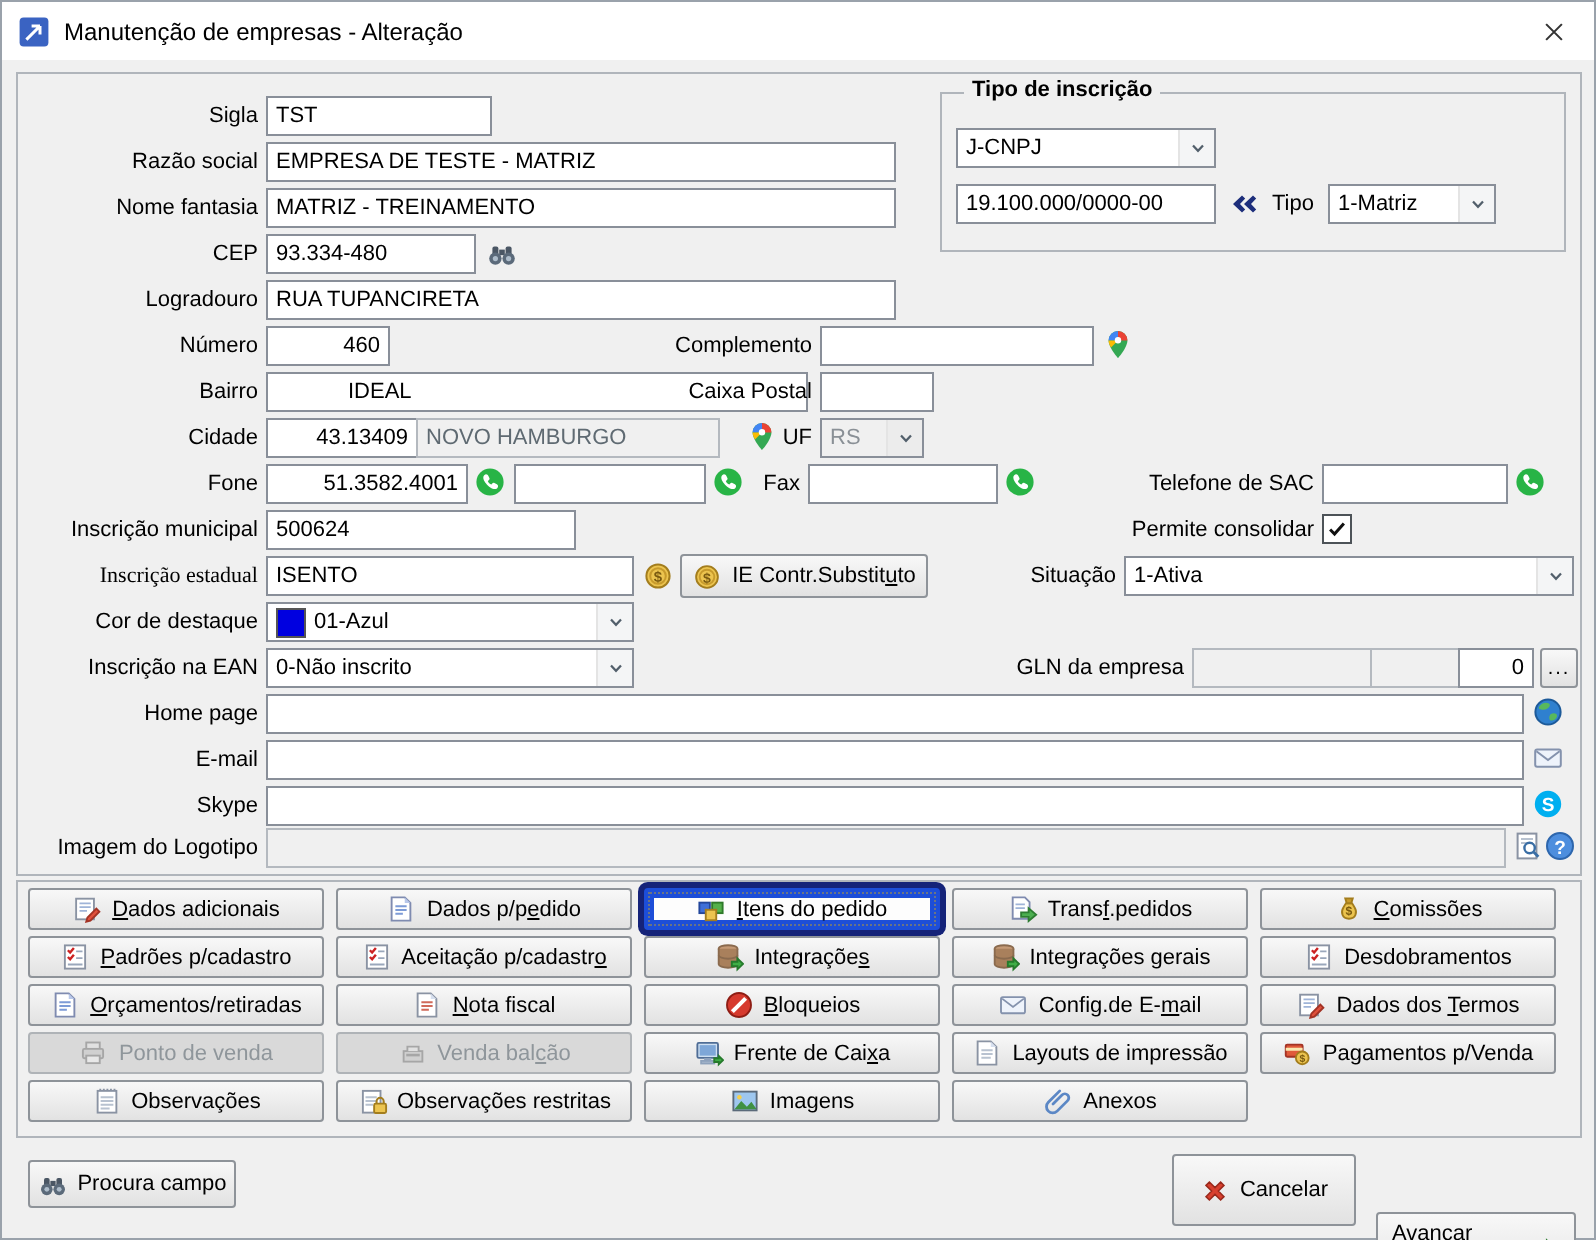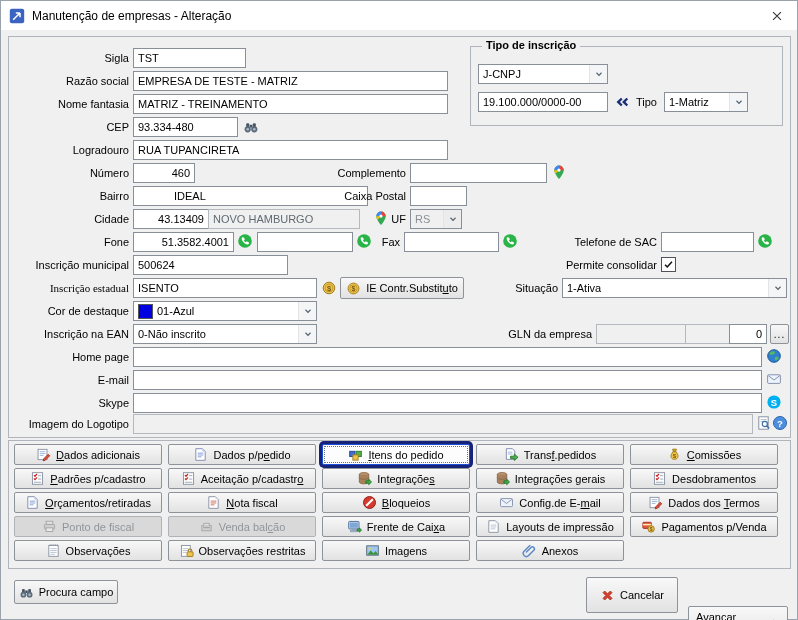--- a/index.html
+++ b/index.html
@@ -36,21 +36,21 @@
   .checkbox{position:absolute;width:15px;height:15px;box-sizing:border-box;border:1px solid #4d5358;
             background:#fff;display:flex;align-items:center;justify-content:center;}
   .checkbox svg{width:11px;height:11px;display:block;}
   .gbtn{display:flex;align-items:center;justify-content:center;gap:5px;height:21px;
         border:1px solid #8e9399;border-radius:2px;background:linear-gradient(#f8f8f8,#e2e2e2);
         font-family:inherit;font-size:11px;color:#000;padding:0 4px;cursor:default;white-space:nowrap;}
   .gbtn u{text-decoration:underline;}
   .gbtn .bicon{width:15px;height:15px;flex:0 0 15px;}
   .gbtn .bicon svg{width:15px;height:15px;display:block;}
   .gbtn.disabled{background:#d9d9d9;border-color:#afb3b7;color:#8f969b;}
-  .gbtn.focused{background:#fdfdfd;border:1px solid #1d4ed8;box-shadow:0 0 0 3px #152379;
+  .gbtn.focused{background:#fdfdfd;border:5px solid #1d4ed8;box-shadow:0 0 0 3px #152379;
                 outline:1.5px dotted #6a7486;outline-offset:-3px;}
   .abs{position:absolute;}
   #btn-grid{position:absolute;left:14px;top:444px;display:grid;
             grid-template-columns:repeat(5,148px);grid-auto-rows:21px;column-gap:6px;row-gap:3px;}
   #cancelar,#avancar{height:36px;}
   #avancar{justify-content:space-between;padding:0 7px;}
   #avancar .av-lines{display:flex;flex-direction:column;align-items:flex-start;line-height:13px;}
   .mini{font-size:10px;letter-spacing:1px;padding:0;}
 </style>
 </head>
@@ -144,21 +144,21 @@
   <span class="absicon" style="left:551px;top:164px;">
       <svg viewBox="0 0 16 16">
         <path fill="#34a853" d="M8 15S3.3 9.8 3.3 6.2A4.7 4.7 0 0 1 8 1.5a4.7 4.7 0 0 1 4.7 4.7C12.7 9.8 8 15 8 15z"></path>
         <path fill="#4285f4" d="M8 1.5A4.7 4.7 0 0 0 3.3 6.2H8z"></path>
         <path fill="#ea4335" d="M8 1.5a4.7 4.7 0 0 1 4.7 4.7H8z"></path>
         <path fill="#fbbc04" d="M3.3 6.2c0 1.1.5 2.3 1.2 3.5L8 6.2z"></path>
         <circle cx="8" cy="6.1" r="1.6" fill="#fff"></circle>
       </svg>
     </span>
 
-  <input class="inp" style="left: 133px; top: 186px; width: 235px; padding-left: 40px;" value="IDEAL">
+  <input class="inp" style="left: 133px; top: 186px; width: 271px; padding-left: 40px;" value="IDEAL">
   <span class="lab r" style="left:302px;top:190px;width:104px;">Caixa Postal</span>
   <input class="inp" style="left: 410px; top: 186px; width: 57px;" value="">
 
   <input class="inp num" style="left: 133px; top: 209px; width: 76px;" value="43.13409">
   <input class="inp dis" style="left: 208px; top: 209px; width: 152px;" value="NOVO HAMBURGO">
   <span class="absicon" style="left:373px;top:210px;">
       <svg viewBox="0 0 16 16">
         <path fill="#34a853" d="M8 15S3.3 9.8 3.3 6.2A4.7 4.7 0 0 1 8 1.5a4.7 4.7 0 0 1 4.7 4.7C12.7 9.8 8 15 8 15z"></path>
         <path fill="#4285f4" d="M8 1.5A4.7 4.7 0 0 0 3.3 6.2H8z"></path>
         <path fill="#ea4335" d="M8 1.5a4.7 4.7 0 0 1 4.7 4.7H8z"></path>
@@ -461,21 +461,21 @@
         <span>Dados dos <u>T</u>ermos</span>
       </button>
       <button class="gbtn disabled" disabled="">
         <span class="bicon">
           <svg viewBox="0 0 16 16" opacity="0.8">
             <rect x="4.4" y="2.4" width="7.2" height="3.4" fill="#e3e3e3" stroke="#9a9a9a"></rect>
             <rect x="2.6" y="5.8" width="10.8" height="5" rx="0.8" fill="#cfcfcf" stroke="#9a9a9a"></rect>
             <rect x="4.4" y="9.4" width="7.2" height="4" fill="#ececec" stroke="#9a9a9a"></rect>
           </svg>
         </span>
-        <span>Ponto de fiscal</span>
+        <span>Ponto de venda</span>
       </button>
       <button class="gbtn disabled" disabled="">
         <span class="bicon">
           <svg viewBox="0 0 16 16" opacity="0.8">
             <rect x="3" y="7" width="10" height="5.6" fill="#cfcfcf" stroke="#9a9a9a"></rect>
             <path d="M5 7V4.6h6V7" fill="#e3e3e3" stroke="#9a9a9a"></path>
             <rect x="4.4" y="8.4" width="7.2" height="1.4" fill="#9a9a9a"></rect>
           </svg>
         </span>
         <span>Venda bal<u>c</u>ão</span>

